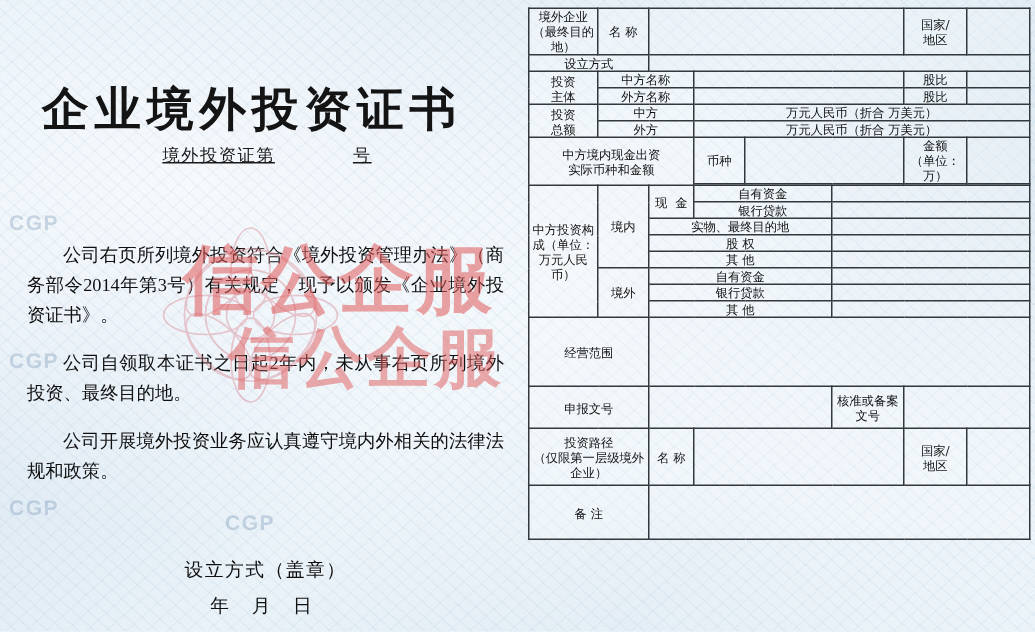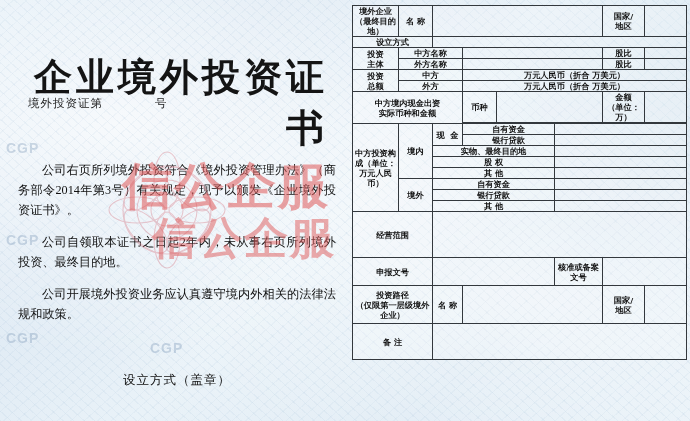--- a/index.html
+++ b/index.html
@@ -25,27 +25,27 @@
       repeating-linear-gradient(-42deg, rgba(140,175,205,0.08) 0 1px, rgba(255,255,255,0) 1px 9px);
     pointer-events:none;
   }
 
   
   #left{
     position:absolute;left:0;top:0;width:348px;height:421px;
   }
   #title{
     position:absolute;left:28px;top:52px;width:300px;
-    text-align:right;
-    font-size:38px;letter-spacing:4px;font-weight:bold;color:#141414;
+    text-align:left;
+    font-size:31px;letter-spacing:4px;font-weight:bold;color:#141414;
     font-family:"DejaVu Serif","Liberation Serif",serif;
   }
   #subtitle{
     position:absolute;left:28px;top:96px;width:300px;
-    text-align:left;font-size:11.5px;color:#1a1a1a;letter-spacing:1px;
+    text-align:center;font-size:11.5px;color:#1a1a1a;letter-spacing:1px;text-decoration:underline;
   }
   #subtitle .no{margin-left:52px;}
   #body-text{
     position:absolute;left:18px;top:148px;width:318px;
     font-size:12.2px;line-height:20px;color:#101010;text-align:justify;
   }
   #body-text p{margin:12px 0 1px 0;text-indent:24px;}
   #issuer{
     position:absolute;left:18px;top:372px;width:318px;text-align:center;
     font-size:12.5px;color:#101010;letter-spacing:1px;
@@ -82,21 +82,20 @@
   }
 
   
   #right{
     position:absolute;left:352px;top:5px;width:334px;height:411px;
   }
   table.form{
     border-collapse:collapse;width:334px;height:351px;
     table-layout:fixed;
     background:rgba(255,255,255,0.18);
-    font-weight:bold;
   }
   table.form td{
     border:1px solid #33383d;
     font-size:8.2px;
     color:#111;
     text-align:center;
     vertical-align:middle;
     padding:0 1px;
     line-height:10px;
     font-family:"DejaVu Serif","Liberation Serif",serif;
@@ -145,20 +144,21 @@
             <ellipse cx="96" cy="54" rx="28" ry="13" transform="rotate(45 96 54)"></ellipse>
             <ellipse cx="54" cy="96" rx="28" ry="13" transform="rotate(45 54 96)"></ellipse>
           </g>
         </g>
       </svg>
       <div id="wm-text">信公企服</div>
       <div id="wm-text2">信公企服</div>
     </div>
 
     <div id="issuer">设立方式（盖章）</div>
+    <div id="datetime">年  月  日</div>
   </div>
 
   <div id="right">
     <table class="form">
       <colgroup>
         <col style="width:46px">
           <col style="width:34px">
           <col style="width:30px">
         <col style="width:34px">
           <col style="width:58px">

